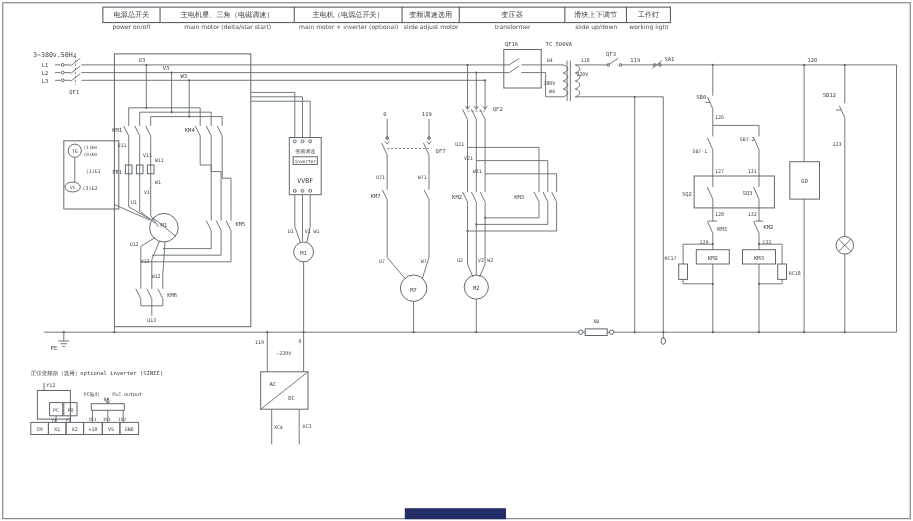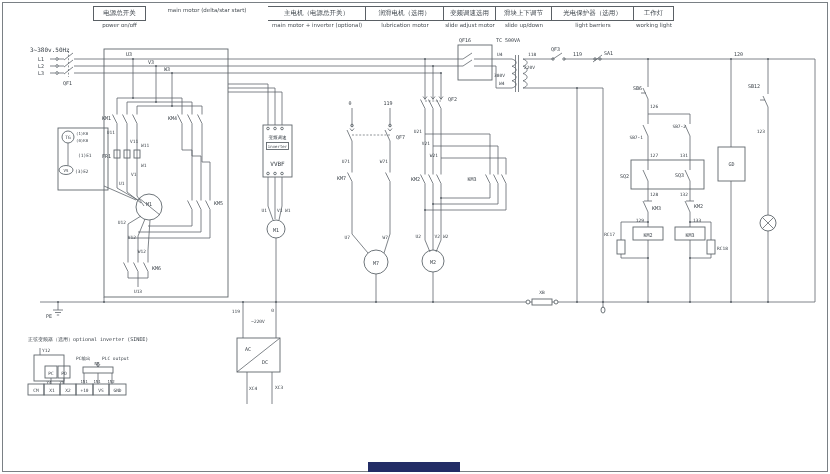--- a/index.html
+++ b/index.html
@@ -28,41 +28,38 @@
 
 <div class="stage">
   <div class="frame"></div>
 
   <div class="hdr">
     <div class="col" style="width:53px">
         <div class="zh">电源总开关</div>
         <div class="en">power on/off</div>
       </div>
     <div class="col" style="width:122px">
+        <div class="zh">主电机星、三角（电磁调速）</div>
         <div class="en">main motor (delta/star start)</div>
       </div>
     <div class="col" style="width:98px">
         <div class="zh">主电机（电源总开关）</div>
         <div class="en">main motor + inverter (optional)</div>
       </div>
-    <div class="col" style="width:78px">
-        <div class="zh">润滑电机（选用）</div>
-        <div class="en">lubrication motor</div>
-      </div>
     <div class="col" style="width:52px">
         <div class="zh">变频调速选用</div>
         <div class="en">slide adjust motor</div>
       </div>
+    <div class="col" style="width:96px">
+        <div class="zh">变压器</div>
+        <div class="en">transformer</div>
+      </div>
     <div class="col" style="width:56px">
         <div class="zh">滑块上下调节</div>
         <div class="en">slide up/down</div>
-      </div>
-    <div class="col" style="width:82px">
-        <div class="zh">光电保护器（选用）</div>
-        <div class="en">light barriers</div>
       </div>
     <div class="col" style="width:40px">
         <div class="zh">工作灯</div>
         <div class="en">working light</div>
       </div>
   </div>
 
   <svg width="830" height="474" viewBox="0 0 830 474">
     <defs>
       <path id="ct" d="M0,0 V4.5 M0,13.5 V16 M-4.5,4.5 L0,13.5" class="w"></path>

